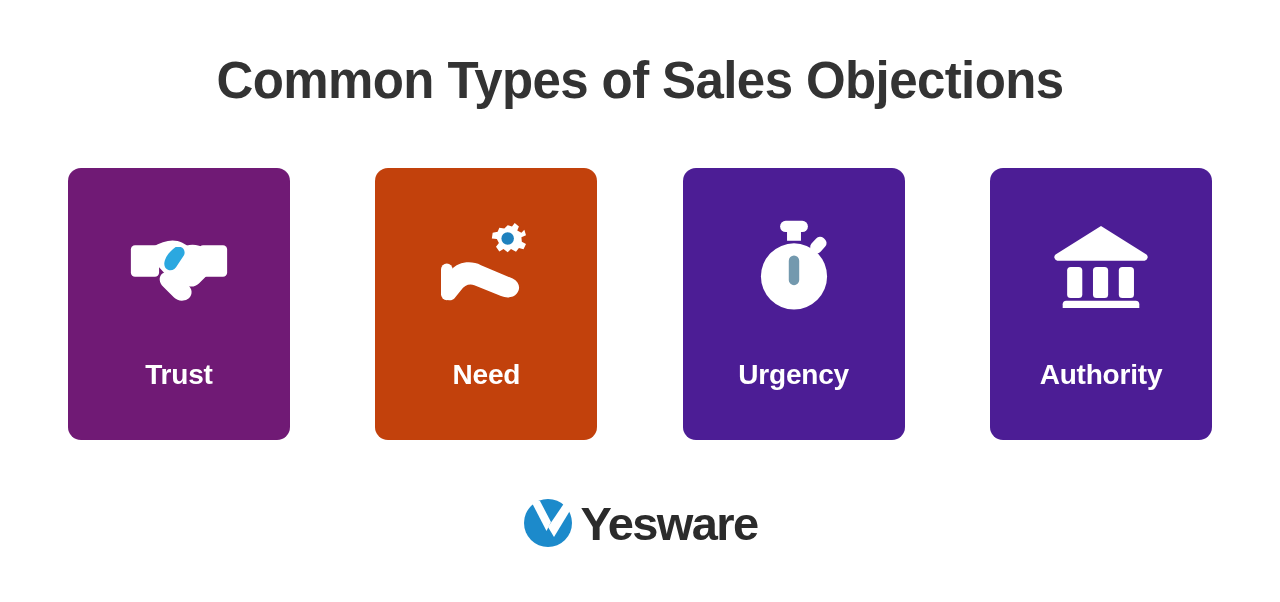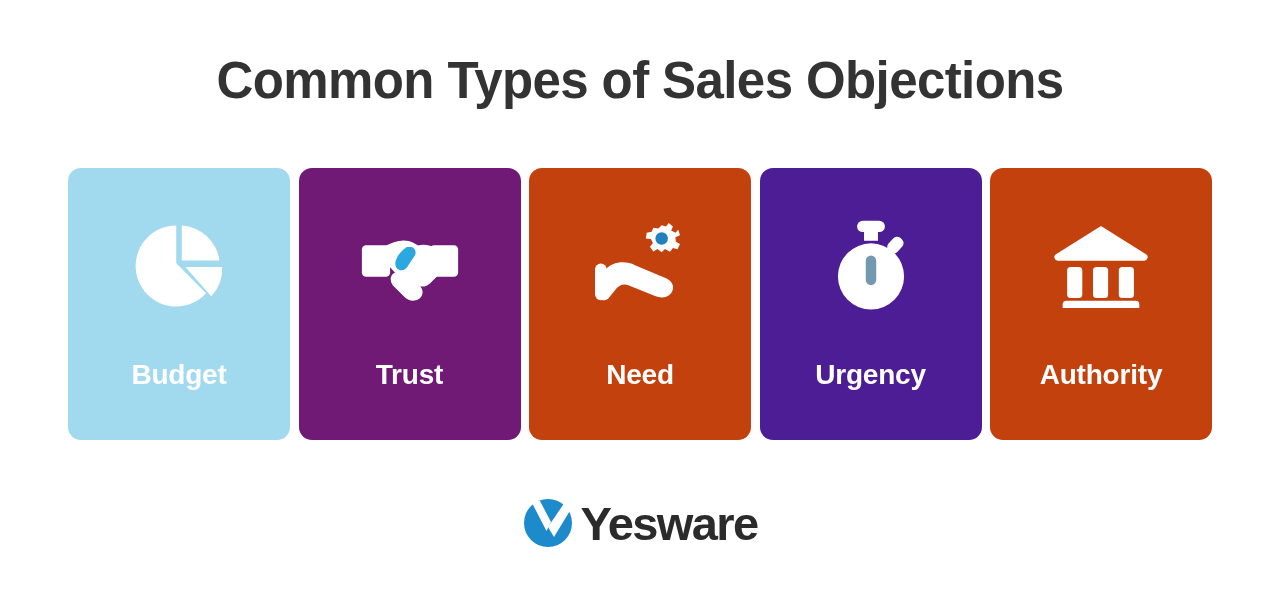--- a/index.html
+++ b/index.html
@@ -121,33 +121,20 @@
 </style>
 </head>
 <body style="background: rgb(255, 255, 255);">
 
 <div class="page" style="background: rgb(255, 255, 255);">
 
   <div class="title" style="color: rgb(51, 51, 51);">Common Types of Sales Objections</div>
 
   <div class="card-row">
 
-    <div class="card" style="background: rgb(161, 217, 239);">
-      <div class="card-icon">
-        <svg width="92" height="92" viewBox="0 0 100 100" aria-hidden="true">
-
-          <path d="M47 6 A44 44 0 1 0 79.5 79.5 L47 47 Z" fill="#ffffff"></path>
-
-          <path d="M53 6 A44 44 0 0 1 94 44 L53 44 Z" fill="#ffffff"></path>
-
-          <path d="M57 51 L97 51 A44 44 0 0 1 85 83 Z" fill="#ffffff"></path>
-        </svg>
-      </div>
-      <div class="card-label" style="color: rgb(255, 255, 255);">Budget</div>
-    </div>
 
     <div class="card" style="background: #701a75;">
       <div class="card-icon">
         <svg width="100" height="78" viewBox="0 0 120 94" aria-hidden="true">
 
           <rect x="2" y="22" width="34" height="38" rx="5" fill="#ffffff"></rect>
 
           <rect x="84" y="22" width="34" height="38" rx="5" fill="#ffffff"></rect>
 
           <path d="M28 24 C42 16 54 14 64 19 L76 26 C82 30 82 38 77 42
@@ -201,21 +188,21 @@
           <rect x="71" y="20" width="14" height="20" rx="6" fill="#ffffff" transform="rotate(42 78 30)"></rect>
 
           <circle cx="50" cy="66" r="38" fill="#ffffff"></circle>
 
           <rect x="44" y="42" width="12" height="34" rx="6" fill="#7399AE"></rect>
         </svg>
       </div>
       <div class="card-label" style="color: rgb(255, 255, 255);">Urgency</div>
     </div>
 
-    <div class="card" style="background: #c2410c;">
+    <div class="card" style="background: #4c1d95;">
       <div class="card-icon">
         <svg width="98" height="84" viewBox="0 0 110 94" aria-hidden="true">
 
           <path d="M55 2 L106 34 A4 4 0 0 1 104 41 L6 41 A4 4 0 0 1 4 34 Z" fill="#ffffff"></path>
 
           <rect x="17" y="48" width="17" height="35" rx="4" fill="#ffffff"></rect>
           <rect x="46" y="48" width="17" height="35" rx="4" fill="#ffffff"></rect>
           <rect x="75" y="48" width="17" height="35" rx="4" fill="#ffffff"></rect>
 
           <rect x="12" y="86" width="86" height="14" rx="4" fill="#ffffff"></rect>

